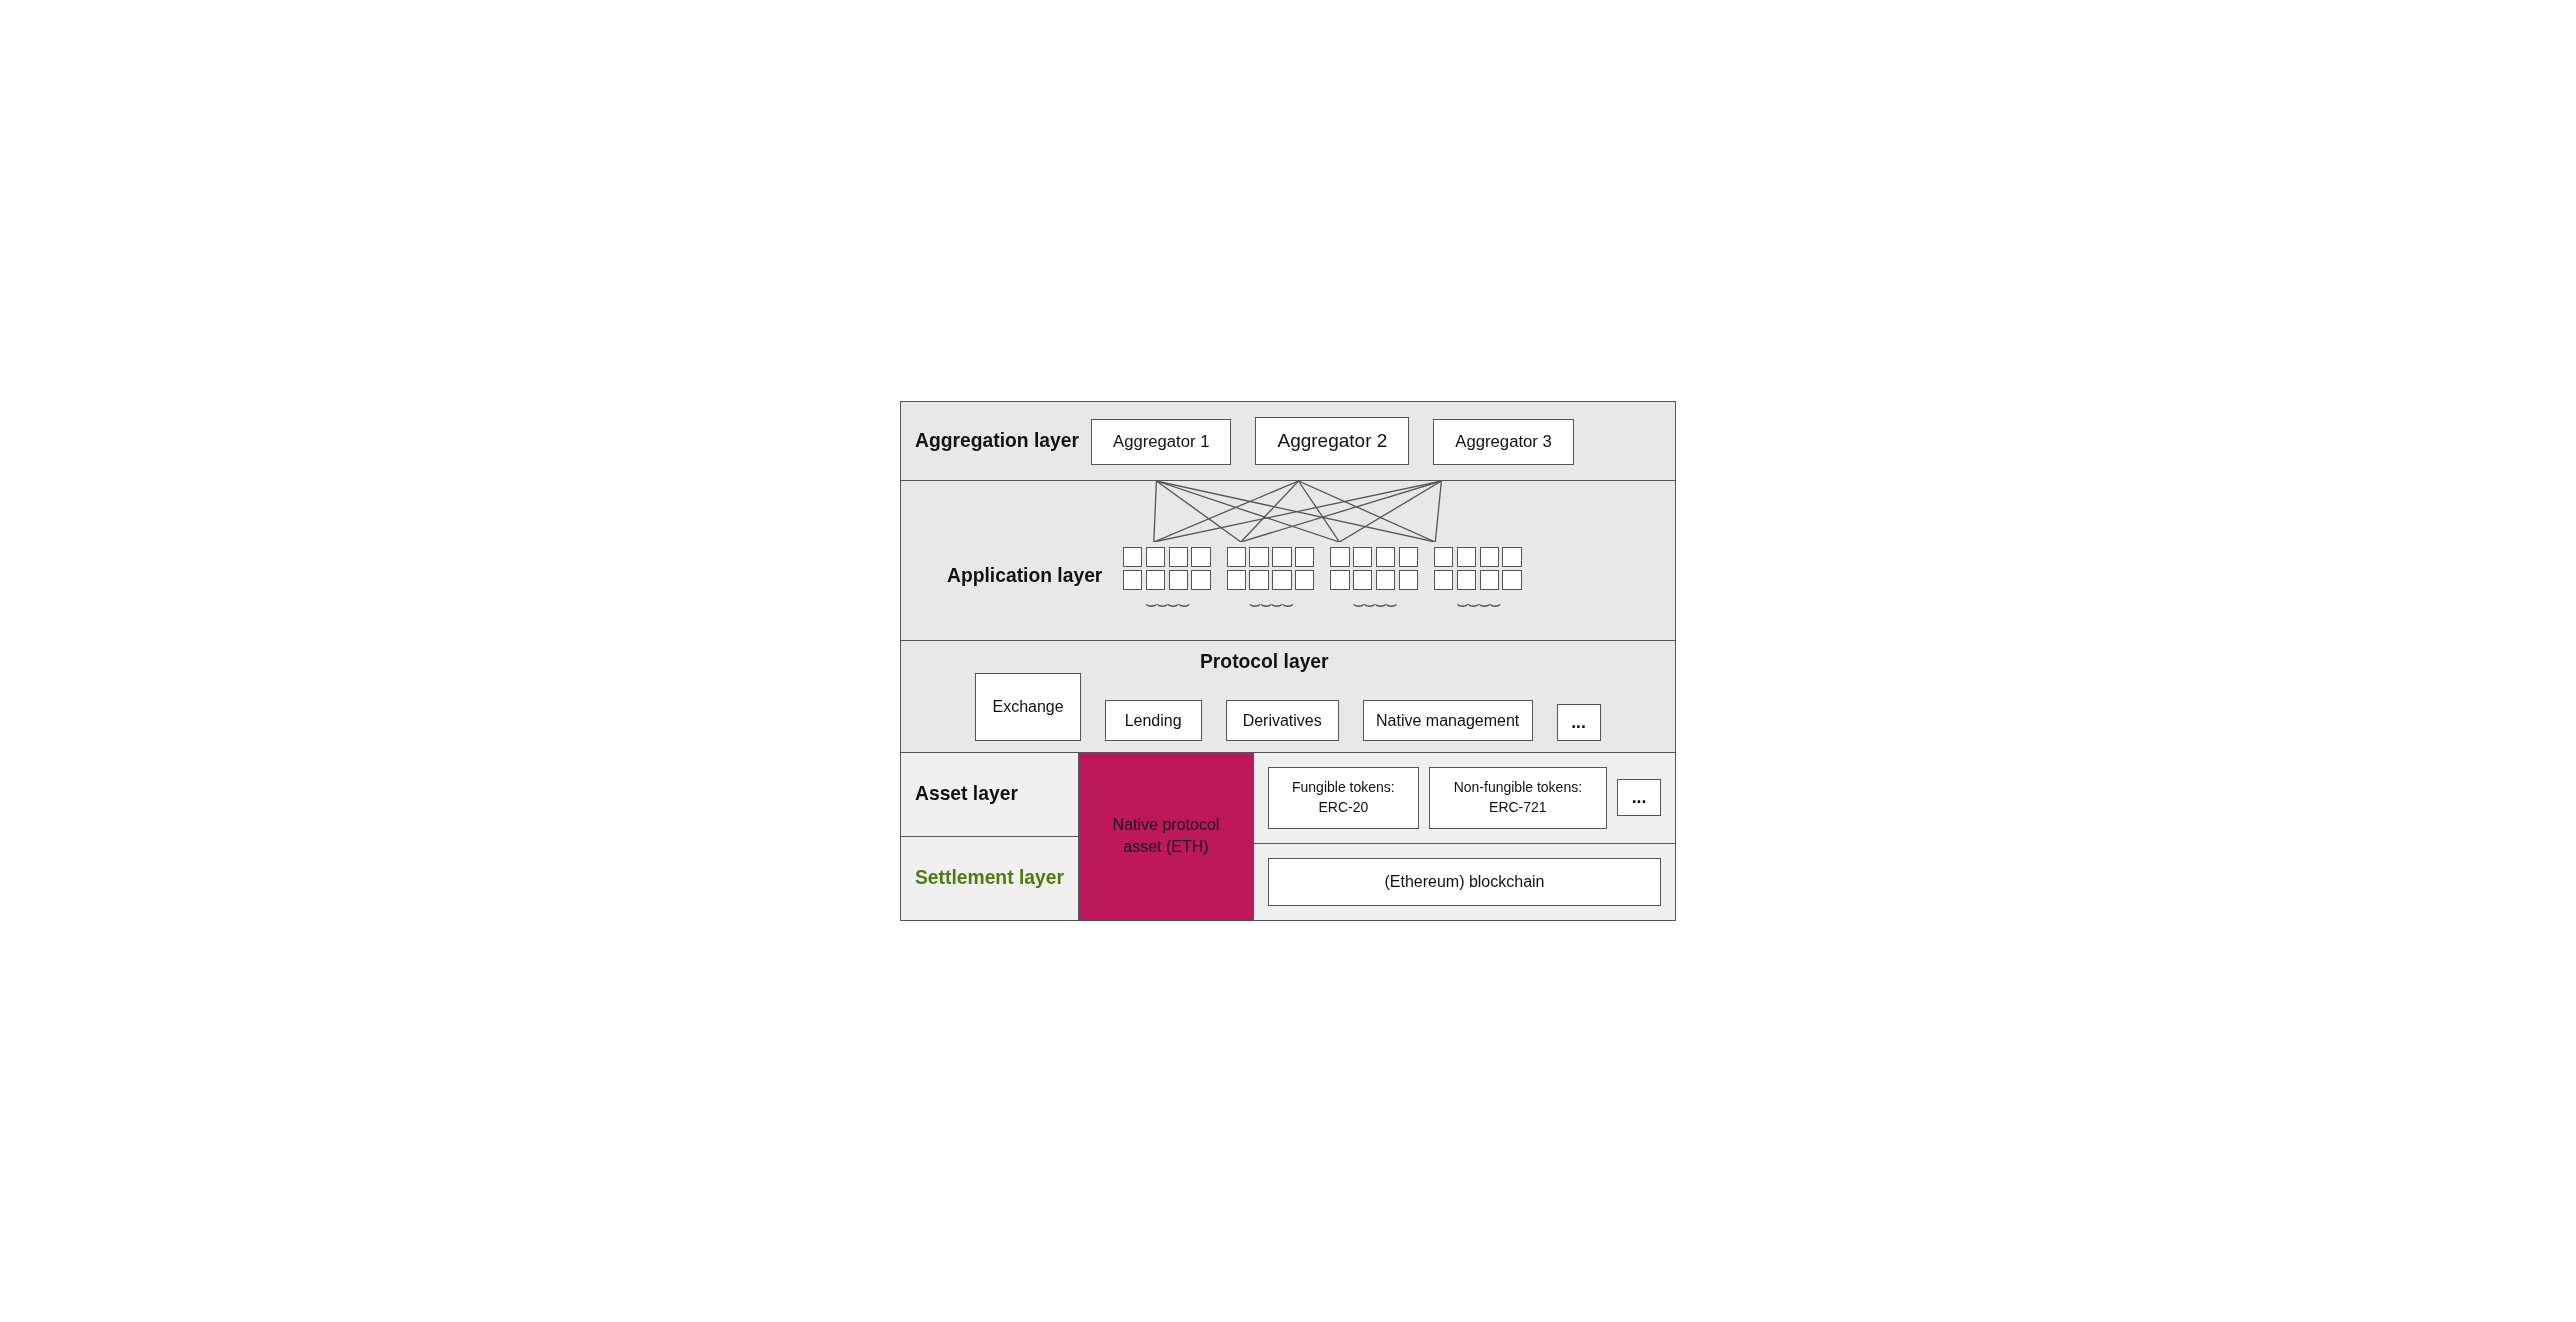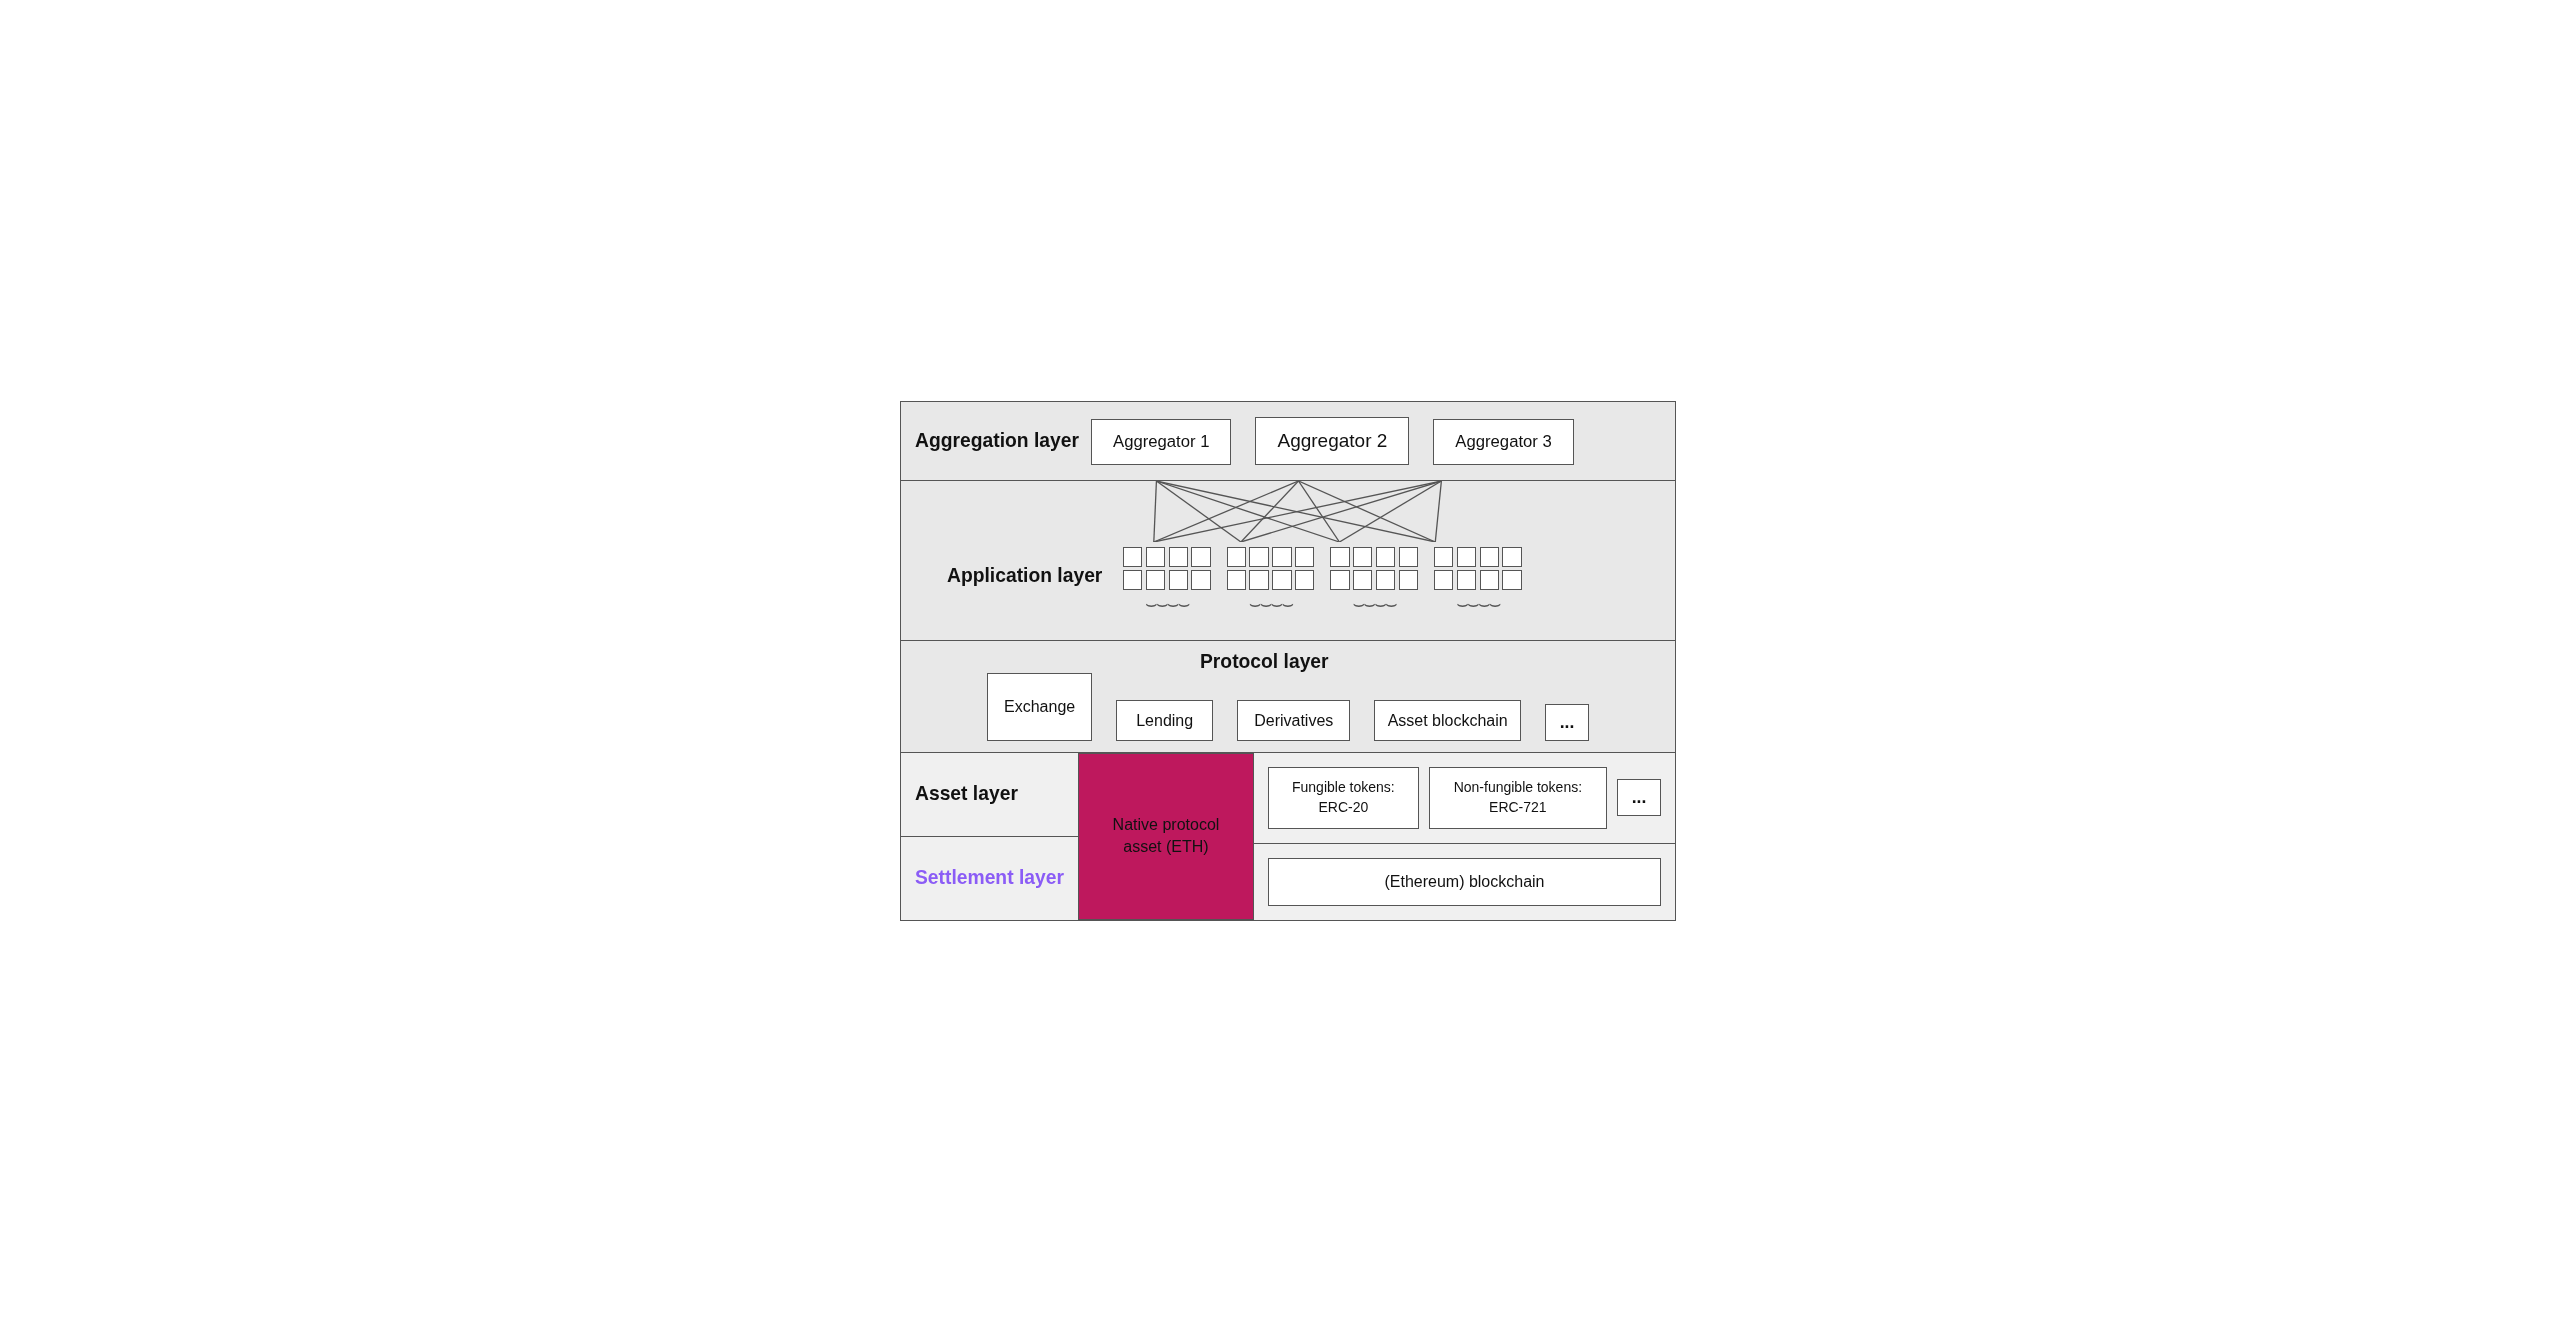--- a/index.html
+++ b/index.html
@@ -196,32 +196,32 @@
       </div>
     </div>
   </div>
 
   <div class="layer protocol-layer" style="min-height:88px;border-bottom:1.8px solid #555;">
     <div class="layer-label">Protocol layer</div>
     <div class="layer-content">
       <div class="box" style="min-width:97px;padding:24px 16px;font-size:16px;">Exchange</div>
       <div class="box" style="min-width:97px;padding:10.5px 16px;font-size:16px;">Lending</div>
       <div class="box" style="min-width:105px;padding:10.5px 16px;font-size:16px;">Derivatives</div>
-      <div class="box" style="min-width:88px;padding:10.5px 12.3px;font-size:16px;">Asset blockchain</div>
+      <div class="box" style="min-width:88px;padding:10.5px 12.3px;font-size:16px;">Native management</div>
       <div class="ellipsis-box">...</div>
     </div>
   </div>
 
   <div style="display:flex; border-bottom: none;">
 
     <div style="display:flex; flex-direction:column; min-width:176px;">
 
       <div style="flex:1; display:flex; align-items:center; padding: 14px; border-bottom: 1.8px solid #555; border-right: 0; font-size:19.3px; font-weight:bold; color:#111;">Asset layer</div>
 
-      <div style="flex:1; display:flex; align-items:center; padding: 14px; font-size:19.3px; font-weight:bold; color:#8b5cf6;">Settlement layer</div>
+      <div style="flex:1; display:flex; align-items:center; padding: 14px; font-size:19.3px; font-weight:bold; color:#4d7c0f;">Settlement layer</div>
     </div>
 
     <div style="display:flex; align-items:stretch; border-left: 0; border-right: 0;">
       <div class="big-native-box" style="width:176px; min-height:140px; font-size:16px; padding:14px; line-height:1.4;">Native protocol asset (ETH)</div>
     </div>
 
     <div style="display:flex; flex-direction:column; flex:1;">
 
       <div style="display:flex; gap:10.5px; padding:14px; align-items:center; border-bottom:1.8px solid #555;">
         <div class="box" style="font-size:14px;padding:10.5px 12.3px;min-width:105px;line-height:1.4;">Fungible tokens: ERC-20</div>

